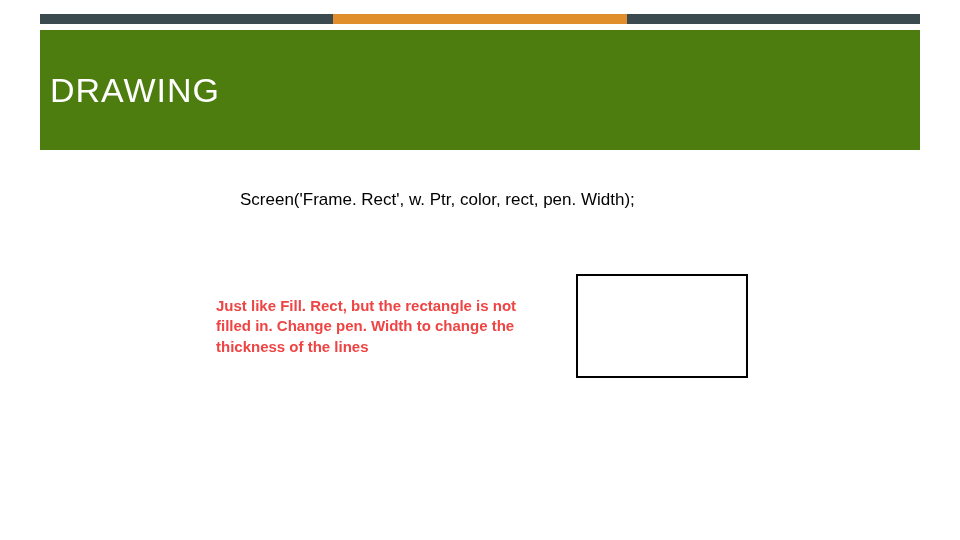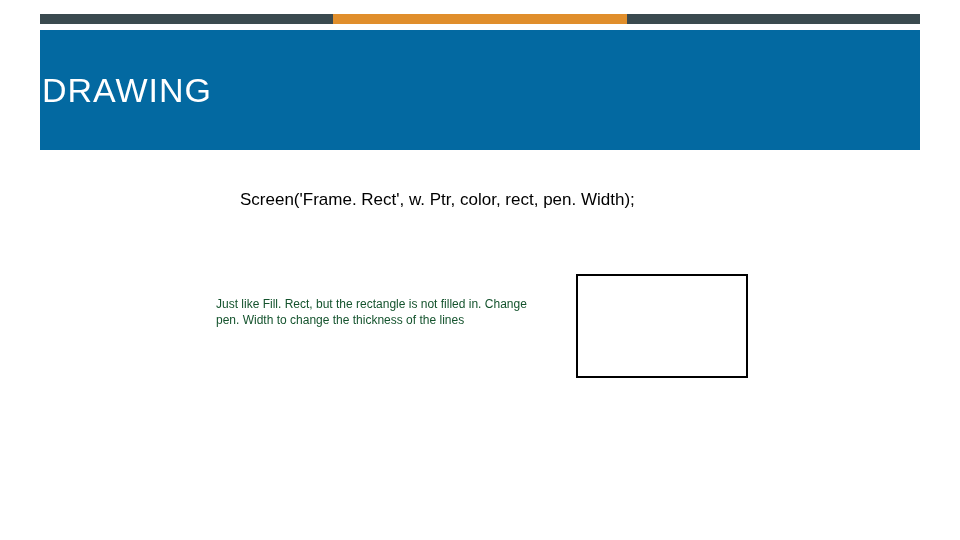--- a/index.html
+++ b/index.html
@@ -21,24 +21,24 @@
   }
   .accent-seg { flex: 1; }
   .seg-dark { background: #3a4a4f; }
   .seg-orange { background: #e08e2b; }
   .header-band {
     position: absolute;
     top: 30px;
     left: 40px;
     right: 40px;
     height: 120px;
-    background: #0369a1;
+    background: #4d7c0f;
     display: flex;
     align-items: center;
-    padding-left: 2px;
+    padding-left: 10px;
   }
   .header-title {
     color: #ffffff;
     font-size: 34px;
     font-weight: 400;
     letter-spacing: 1px;
   }
   .content {
     position: absolute;
     top: 190px;
@@ -55,24 +55,24 @@
     position: absolute;
     top: 296px;
     left: 216px;
     right: 120px;
     display: flex;
     align-items: flex-start;
     gap: 40px;
   }
   .desc-text {
     width: 320px;
-    font-size: 12px;
+    font-size: 15px;
     line-height: 1.35;
-    color: #14532d;
-    font-weight: 400;
+    color: #ef4444;
+    font-weight: 700;
   }
   .frame-rect {
     width: 172px;
     height: 104px;
     border: 2px solid #000000;
     background: #ffffff;
     margin-top: -22px;
   }
 </style>
 </head>

